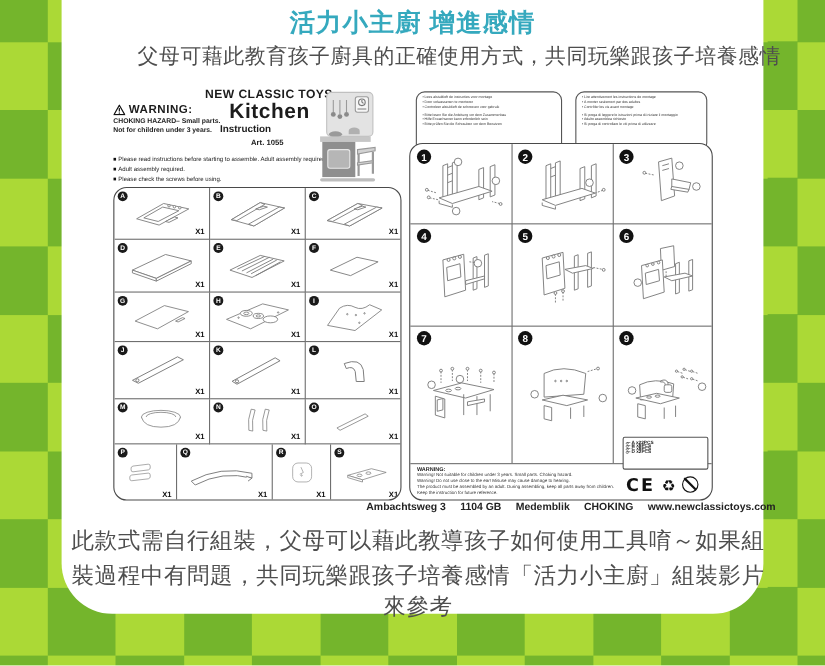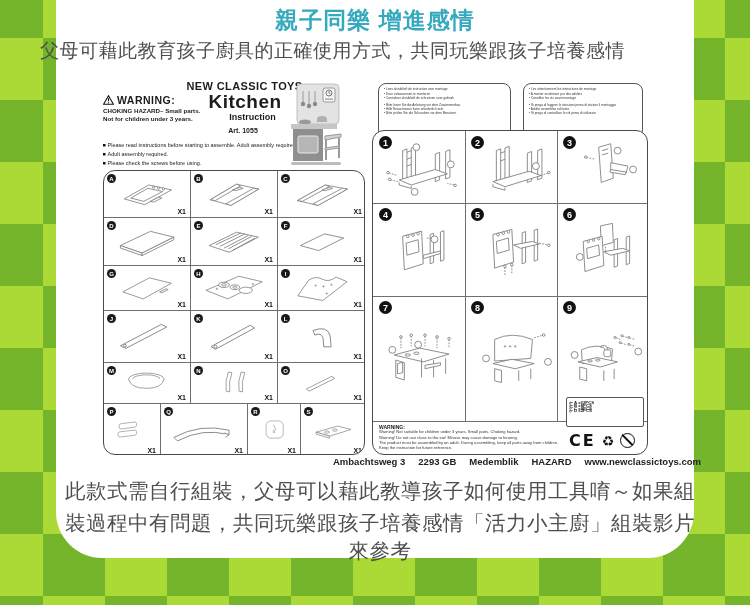--- a/index.html
+++ b/index.html
@@ -11,36 +11,36 @@
       background-color:#ABD936;
       background-image:conic-gradient(#ABD936 0 25%, #74B52C 0 50%, #ABD936 0 75%, #74B52C 0);
       background-size:124px 124px;background-position:-19px -24px}
 
   
   .panel{position:absolute;left:56px;top:0;width:638px;height:558px;
          background:#fff;border-radius:0 0 46px 46px}
 
   .cn-title{position:absolute;left:56px;top:5px;width:638px;text-align:center;
             font-size:23px;font-weight:bold;color:#35A9BE;letter-spacing:1px;white-space:pre}
-  .cn-sub{position:absolute;left:40px;top:38px;width:638px;text-align:left;
+  .cn-sub{position:absolute;left:72px;top:38px;width:638px;text-align:right;
           font-size:19px;color:#4E4E4E;letter-spacing:.5px}
   .cn-foot{position:absolute;left:56px;width:648px;text-align:center;
            font-size:20.5px;color:#4E4E4E;letter-spacing:.5px}
 
   .manual{position:absolute;inset:0;color:#1c1c1c}
   .abs{position:absolute}
   .micro{transform-origin:0 0;transform:scale(.5);width:200%}
 
   
   .warn-title{display:flex;align-items:center;gap:3px;font-size:10.5px;font-weight:bold;letter-spacing:.5px}
   .warn-sub{font-size:6.2px;font-weight:bold;line-height:1.5}
   .warn-sub2{font-size:6.2px;font-weight:bold;line-height:1.4}
   .brand{font-size:11px;font-weight:600;letter-spacing:.4px;text-align:center}
   .product{font-size:19px;font-weight:bold;text-align:center;letter-spacing:.5px}
-  .instr{font-size:9px;font-weight:bold;text-align:center}
+  .instr{font-size:9px;font-weight:bold;text-align:left}
   .artno{font-size:7px;font-weight:bold;text-align:center}
   .bullets{font-size:11px;line-height:1.62;color:#222;white-space:nowrap}
   .bullet-sq{display:inline-block;width:5px;height:5px;background:#111;margin-right:4px;vertical-align:1px}
 
   
   .pgrid{position:absolute;left:103px;top:170px;width:262px;height:285px;
          border:1px solid #4a4a4a;border-radius:12px;overflow:hidden;background:#fff;box-sizing:border-box}
   .pcell{position:absolute;box-sizing:border-box}
   .pbadge{position:absolute;left:3px;top:3px;width:9px;height:9px;background:#1a1a1a;color:#fff;
           border-radius:50%;font-size:6px;font-weight:bold;display:flex;align-items:center;justify-content:center}
@@ -80,21 +80,21 @@
 
   .addr{position:absolute;left:333px;top:456px;display:flex;gap:13px;
         font-size:9.5px;font-weight:bold;color:#222;white-space:nowrap}
 </style>
 </head>
 <body>
 
 <div class="bg"></div>
 <div class="panel"></div>
 
-<div class="cn-title">親子同樂 增進感情</div>
+<div class="cn-title">活力小主廚 增進感情</div>
 <div class="cn-sub">父母可藉此教育孩子廚具的正確使用方式，共同玩樂跟孩子培養感情</div>
 
 <div class="manual">
 
   <div class="abs" style="left:103px;top:94px;width:120px">
     <div class="warn-title">
       <svg width="11" height="10" viewBox="0 0 12 11">
           <path d="M6 .8 L11.4 10.2 L.6 10.2 Z" fill="#fff" stroke="#111" stroke-width="1.2"></path>
           <rect x="5.4" y="3.6" width="1.2" height="3.4" fill="#111"></rect>
           <rect x="5.4" y="8" width="1.2" height="1.2" fill="#111"></rect>
@@ -534,21 +534,21 @@
           <circle cx="63" cy="11.6" r="1.2"></circle>
           <circle cx="73" cy="13.6" r="1.2"></circle>
           <circle cx="10" cy="26" r="4" fill="#222" stroke="none"></circle>
           <circle cx="84" cy="22" r="4" fill="#222" stroke="none"></circle>
         </svg>
       </div>
     </div>
 
   <div class="addr" id="addr">
       <span>Ambachtsweg 3</span>
-      <span>2293 GB</span>
+      <span>1104 GB</span>
       <span>Medemblik</span>
-      <span>HAZARD</span>
+      <span>CHOKING</span>
       <span>www.newclassictoys.com</span>
     </div>
 </div>
 
 <div class="cn-foot" style="top:477px">此款式需自行組裝，父母可以藉此教導孩子如何使用工具唷～如果組</div>
 <div class="cn-foot" style="top:509px">裝過程中有問題，共同玩樂跟孩子培養感情「活力小主廚」組裝影片來參考</div>
 
 </body></html>

